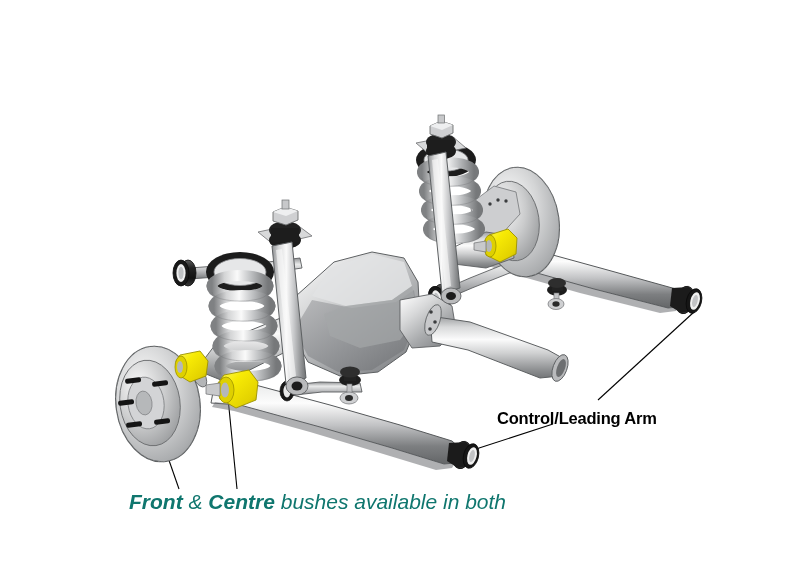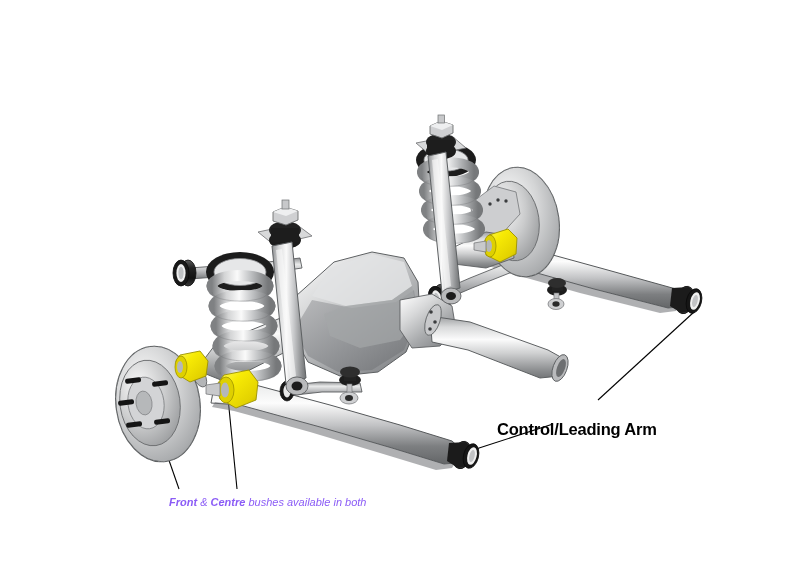--- a/index.html
+++ b/index.html
@@ -20,38 +20,37 @@
     left: 0;
     top: 0;
     width: 804px;
     height: 573px;
   }
   .label-block {
     position: absolute;
   }
   #control-arm-label {
     left: 497px;
-    top: 420px;
+    top: 409px;
     font-family: "Liberation Sans", sans-serif;
     font-size: 16.5px;
     font-weight: bold;
     color: #000000;
     letter-spacing: -0.2px;
     white-space: nowrap;
   }
   #caption-block {
     left: 129px;
     top: 492px;
     font-family: "Liberation Sans", sans-serif;
-    font-size: 11px;
+    font-size: 21px;
     font-style: italic;
-    color: #8b5cf6;
+    color: #0f766e;
     line-height: 20.5px;
     white-space: nowrap;
-    margin-left: 40px;
   }
   #caption-block .b { font-weight: bold; }
 </style>
 </head>
 <body>
 
 <div id="page">
 
   <svg id="illustration" viewBox="0 0 804 573">
     <defs>

